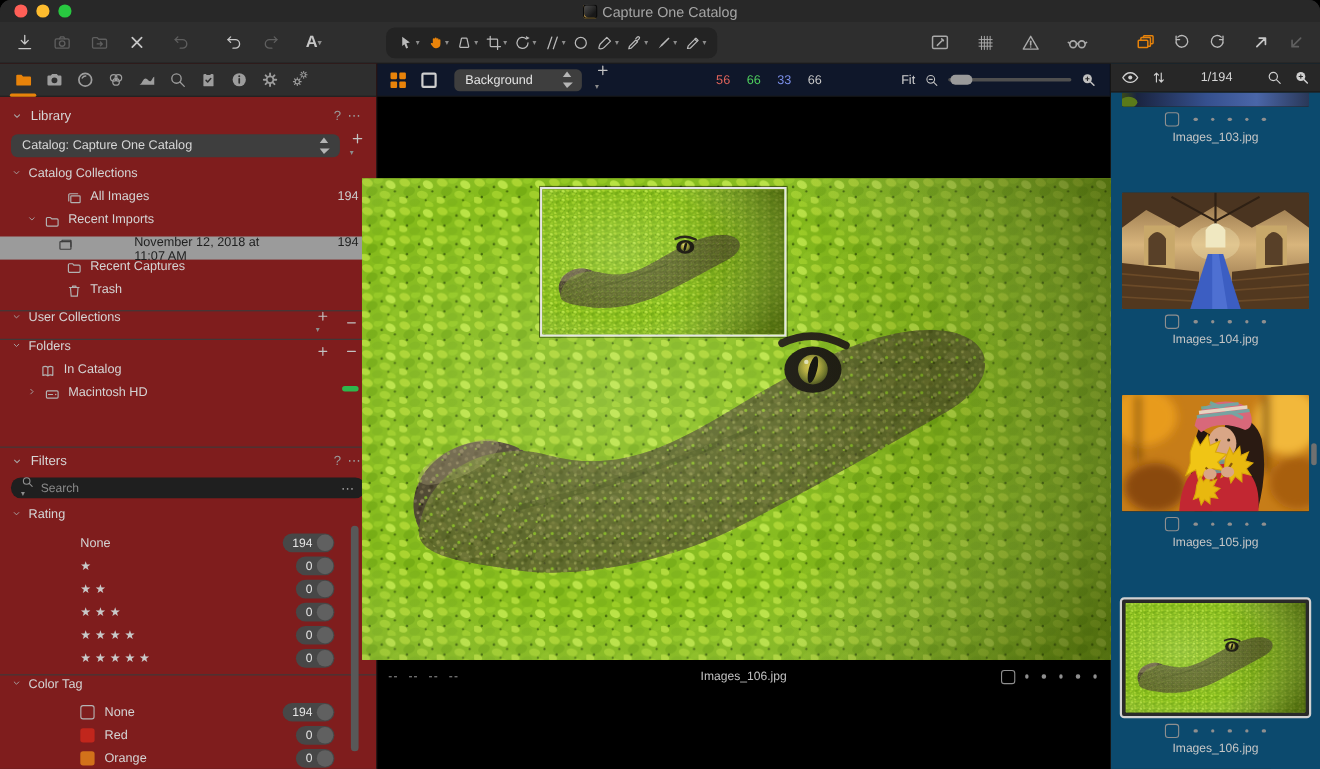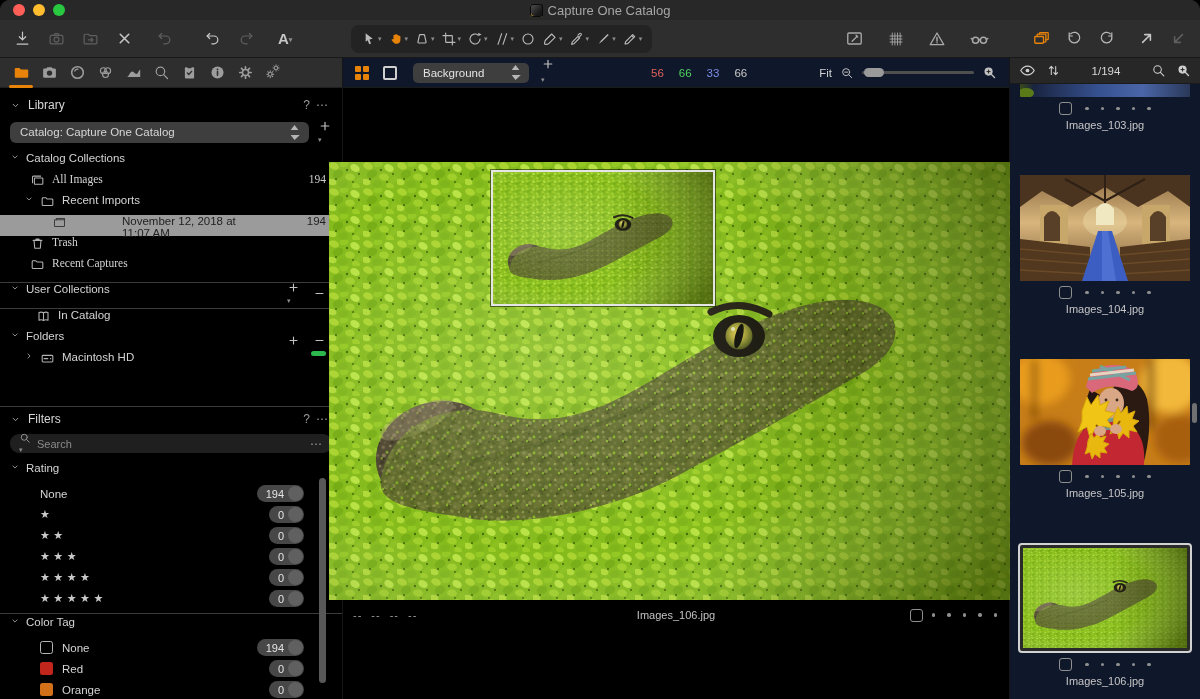--- a/index.html
+++ b/index.html
@@ -33,21 +33,21 @@
   .tool { display:flex; align-items:center; gap:1px; color:#b9b9b9; }
   .tool svg.ic { width:16px; height:16px; }
   .tb-mid2 { position:absolute; left:845px; display:flex; align-items:center; gap:23px; color:#a9a9a9; }
   .tb-right { position:absolute; right:13px; display:flex; align-items:center; gap:15px; }
   .texttool { font-size:15px; font-weight:bold; color:#c6c6c6; }
 
   
   .content { flex:1; display:flex; min-height:0; }
 
   
-  .sidebar { width:343px; flex:0 0 auto; background:#000000; border-right:1px solid #151515;
+  .sidebar { width:343px; flex:0 0 auto; background:#7f1d1d; border-right:1px solid #151515;
              position:relative; overflow:hidden; font-size:11.5px; color:#d4d4d4; }
   .tabstrip { height:30px; background:#2e2e2e; border-bottom:1px solid #202020; display:flex;
               align-items:center; gap:10px; padding:0 0 0 12px; }
   .tab { width:18px; color:#9d9d9d; position:relative; display:flex; justify-content:center; }
   .tab.active { color:#e8830a; }
   .tab.active::after { content:''; position:absolute; left:-3px; right:-3px; bottom:-7px; height:3px;
                        background:#e8830a; border-radius:2px; }
   .sec-head { display:flex; align-items:center; height:24px; padding:0 13px 0 10px; gap:6px;
               font-size:12px; color:#d6d6d6; }
   .sec-head .grow, .grow { flex:1; }
@@ -58,33 +58,33 @@
   .catalog-select { flex:1; height:21px; background:#3e3e3e; border-radius:6px; display:flex;
                     align-items:center; padding:0 6px 0 10px; color:#d6d6d6; }
   .stepper { width:9px; height:14px; margin-left:auto; color:#b5b5b5; }
   .trow { display:flex; height:21px; padding-right:16px; }
   .trow .ti { width:15px; height:15px; margin-right:7px; color:#b2b2b2; flex:0 0 auto; }
   .trow .tchev { width:16px; flex:0 0 auto; color:#a9a9a9; display:flex; }
   .trow .tchev svg { width:10px; height:10px; stroke-width:2; }
   .count { margin-left:auto; color:#cbcbcb; }
   .trow.selected { background:#9b9b9b; color:#1f1f1f;gap:48px; }
   .trow.selected .ti { color:#3c3c3c; } .trow.selected .count { color:#1f1f1f; }
-  .ind1 { padding-left:30px;font-family:Liberation Serif, serif; } .ind1c { padding-left:24px; } .ind2 { padding-left:52px; }
+  .ind1 { padding-left:60px; } .ind1c { padding-left:24px; } .ind2 { padding-left:52px; }
   .sep { height:1px; background:#3b3b3b; margin-top:4px; }
   .pm { margin-left:auto; display:flex; gap:13px; color:#c2c2c2; align-items:center; }
   .pm svg.ic { width:13px; height:13px; stroke-width:2; }
   .greendash { width:15px; height:5px; border-radius:2.5px; margin-left:auto; }
   .folders-gap { height:34px; }
   .searchrow { padding:3px 10px 9px 10px; display:flex; }
   .searchbox { flex:1; height:19px; background:#1f1f1f; border-radius:9px; display:flex;
                align-items:center; padding:0 9px; gap:6px; color:#8f8f8f; }
   .searchbox input { flex:1; background:transparent; border:none; outline:none; color:#bdbdbd;
                      font-size:11px; font-family:inherit; }
   .searchbox input::placeholder { color:#8a8a8a; }
-  .frow { display:flex; align-items:center; height:21px; padding:0 38px 0 40px; }
+  .frow { display:flex; align-items:center; height:21px; padding:0 38px 0 40px;margin-left:33px; }
   .stars { letter-spacing:3.5px; color:#c9c9c9; font-size:11px; }
   .pill { display:inline-flex; align-items:center; background:#474747; border-radius:9px; height:17px;
           padding:0 1px 0 9px; margin-left:auto; }
   .pill-count { font-size:11px; color:#e4e4e4; }
   .pill-knob { width:15px; height:15px; border-radius:50%; background:#606060; margin-left:4px; }
   .swatch { width:13px; height:13px; border-radius:2.5px; margin-right:9px; flex:0 0 auto; }
   .swatch.none { border:1.5px solid #b5b5b5; background:transparent; }
   .sb-left { position:absolute; right:16px; top:420px; width:7px; height:205px; background:#585858;
              border-radius:4px; }
 
@@ -112,21 +112,21 @@
   .inforow { position:absolute; left:0; right:0; top:518px; height:18px; display:flex; align-items:center;
              font-size:11px; color:#9a9a9a; }
   .exif { display:flex; gap:9px; margin-left:10px; letter-spacing:1px; }
   .fname { position:absolute; left:0; right:0; text-align:center; color:#c2c2c2; }
   .vmeta { margin-left:auto; display:flex; align-items:center; gap:9px; margin-right:12px; z-index:1; }
   .cb { width:13px; height:13px; border:1.5px solid #8f8f8f; border-radius:3px; background:transparent; }
   .dots { display:flex; gap:12px; }
   .dots i { width:3.5px; height:3.5px; border-radius:50%; background:#8f8f8f; }
 
   
-  .browser { width:190px; flex:0 0 auto; background:#0f172a; display:flex; flex-direction:column; position:relative; }
+  .browser { width:190px; flex:0 0 auto; background:#0c4a6e; display:flex; flex-direction:column; position:relative; }
   .btoolbar { height:26px; background:#272727; border-bottom:1px solid #1a1a1a; display:flex;
               align-items:center; padding:0 9px; gap:10px; flex:0 0 auto; color:#cfcfcf; }
   .btoolbar svg.ic { width:15px; height:15px; }
   .pos { flex:1; text-align:center; font-size:11.5px; color:#d6d6d6; }
   .thumbs { flex:1; overflow:hidden; display:flex; flex-direction:column; align-items:center; }
   .cell { display:flex; flex-direction:column; align-items:center; width:178px; margin-bottom:44px; }
   .timg { width:170px; height:106px; background:#222; overflow:hidden; border-radius:1px; }
   .timg svg { width:100%; height:100%; display:block; }
   .timg.sliver { height:13px; }
   .selwrap { border:2px solid #d2d2d2; border-radius:4px; padding:3px; background:#2a2a2a; }
@@ -745,29 +745,29 @@
       </div>
       <div class="trow ind2 selected">
         <svg class="ic ti">
             <use href="#ic-album"></use>
           </svg>
         <span>November 12, 2018 at 11:07 AM</span>
         <span class="count">194</span>
       </div>
       <div class="trow ind1">
         <svg class="ic ti">
-            <use href="#ic-trash"></use>
-          </svg>
-        <span>Trash</span>
+            <use href="#ic-fold"></use>
+          </svg>
+        <span>Recent Captures</span>
       </div>
       <div class="trow ind1">
         <svg class="ic ti">
-            <use href="#ic-fold"></use>
-          </svg>
-        <span>Recent Captures</span>
+            <use href="#ic-trash"></use>
+          </svg>
+        <span>Trash</span>
       </div>
 
       <div class="sep"></div>
       <div class="trow" style="padding-left:10px">
         <span class="tchev">
             <svg class="ic">
               <use href="#ic-chevd"></use>
             </svg>
           </span>
         <span>User Collections</span>
@@ -778,45 +778,45 @@
               </svg>
             </span>
           <span>
               <svg class="ic">
                 <use href="#ic-minus"></use>
               </svg>
             </span>
         </span>
       </div>
       <div class="sep"></div>
-      <div class="trow" style="padding-left:36px">
-        <svg class="ic ti">
-            <use href="#ic-book"></use>
-          </svg>
-        <span>In Catalog</span>
-      </div>
       <div class="trow" style="padding-left:10px">
         <span class="tchev">
             <svg class="ic">
               <use href="#ic-chevd"></use>
             </svg>
           </span>
         <span>Folders</span>
         <span class="pm">
           <span>
               <svg class="ic">
                 <use href="#ic-plus"></use>
               </svg>
             </span>
           <span>
               <svg class="ic">
                 <use href="#ic-minus"></use>
               </svg>
             </span>
         </span>
+      </div>
+      <div class="trow" style="padding-left:36px">
+        <svg class="ic ti">
+            <use href="#ic-book"></use>
+          </svg>
+        <span>In Catalog</span>
       </div>
       <div class="trow ind1c">
         <span class="tchev">
             <svg class="ic">
               <use href="#ic-chevr"></use>
             </svg>
           </span>
         <svg class="ic ti">
             <use href="#ic-drive"></use>
           </svg>

